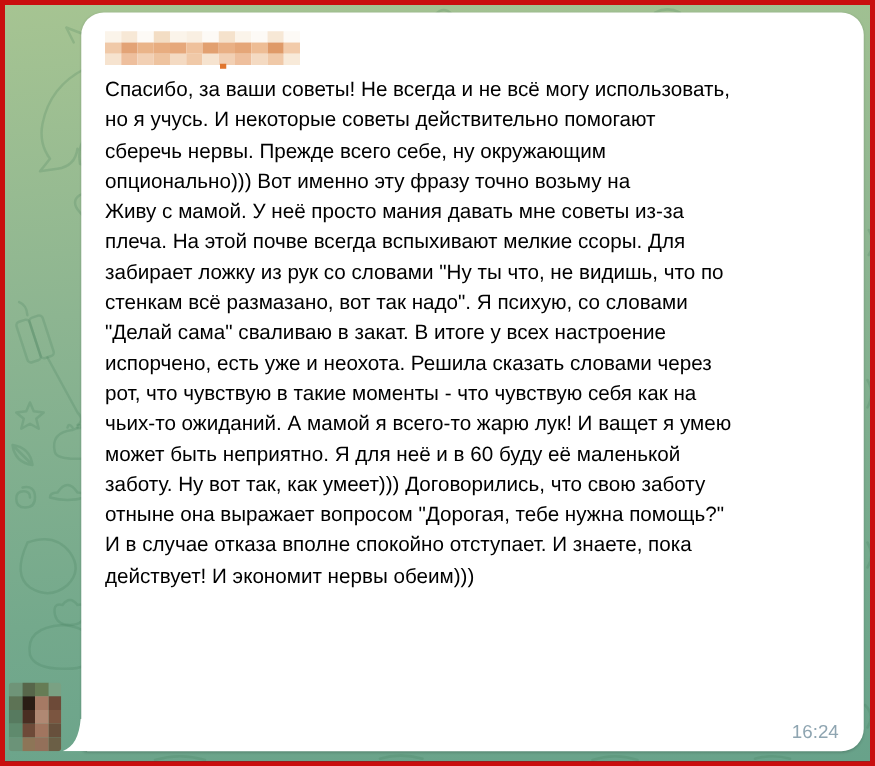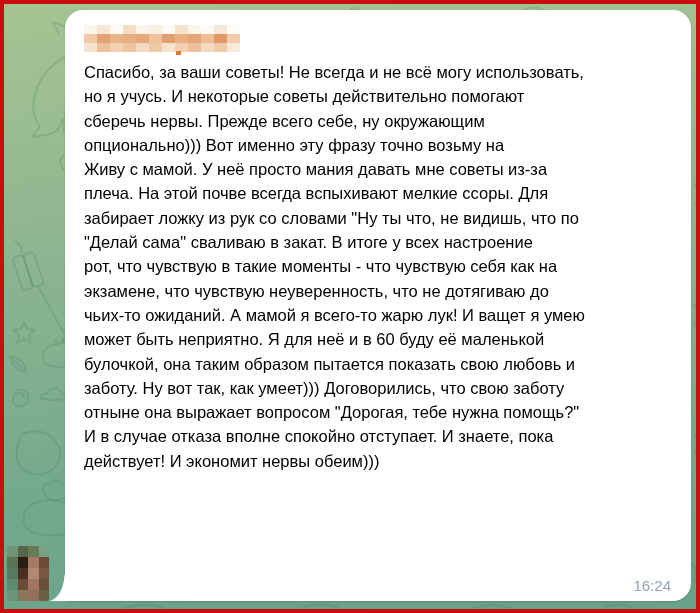--- a/index.html
+++ b/index.html
@@ -172,26 +172,26 @@
       </div>
 
     <div class="msg" id="message-text">
         <div class="line">Спасибо, за ваши советы! Не всегда и не всё могу использовать,</div>
         <div class="line">но я учусь. И некоторые советы действительно помогают</div>
         <div class="line">сберечь нервы. Прежде всего себе, ну окружающим</div>
         <div class="line">опционально))) Вот именно эту фразу точно возьму на</div>
         <div class="line">Живу с мамой. У неё просто мания давать мне советы из-за</div>
         <div class="line">плеча. На этой почве всегда вспыхивают мелкие ссоры. Для</div>
         <div class="line">забирает ложку из рук со словами "Ну ты что, не видишь, что по</div>
+        <div class="line">стенкам всё размазано, вот так надо". Я психую, со словами</div>
         <div class="line">"Делай сама" сваливаю в закат. В итоге у всех настроение</div>
+        <div class="line">испорчено, есть уже и неохота. Решила сказать словами через</div>
         <div class="line">рот, что чувствую в такие моменты - что чувствую себя как на</div>
-        <div class="line">экзамене, что чувствую неуверенность, что не дотягиваю до</div>
         <div class="line">чьих-то ожиданий. А мамой я всего-то жарю лук! И ващет я умею</div>
         <div class="line">может быть неприятно. Я для неё и в 60 буду её маленькой</div>
-        <div class="line">булочкой, она таким образом пытается показать свою любовь и</div>
         <div class="line">заботу. Ну вот так, как умеет))) Договорились, что свою заботу</div>
         <div class="line">отныне она выражает вопросом "Дорогая, тебе нужна помощь?"</div>
         <div class="line">И в случае отказа вполне спокойно отступает. И знаете, пока</div>
         <div class="line">действует! И экономит нервы обеим)))</div>
       </div>
 
     <div class="time">16:24</div>
   </div>
 
 </div>

